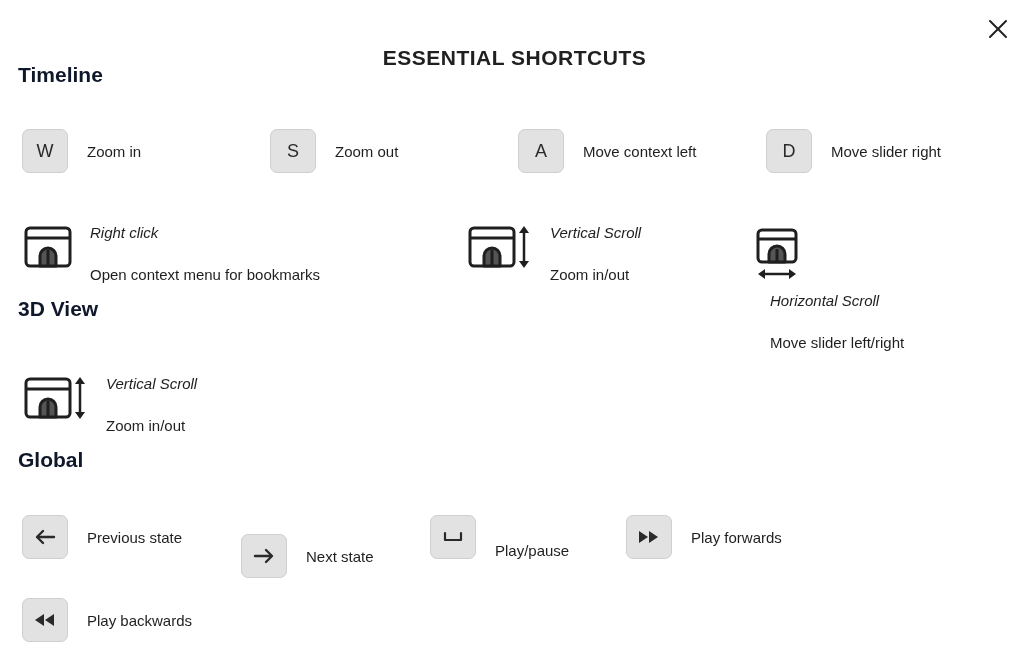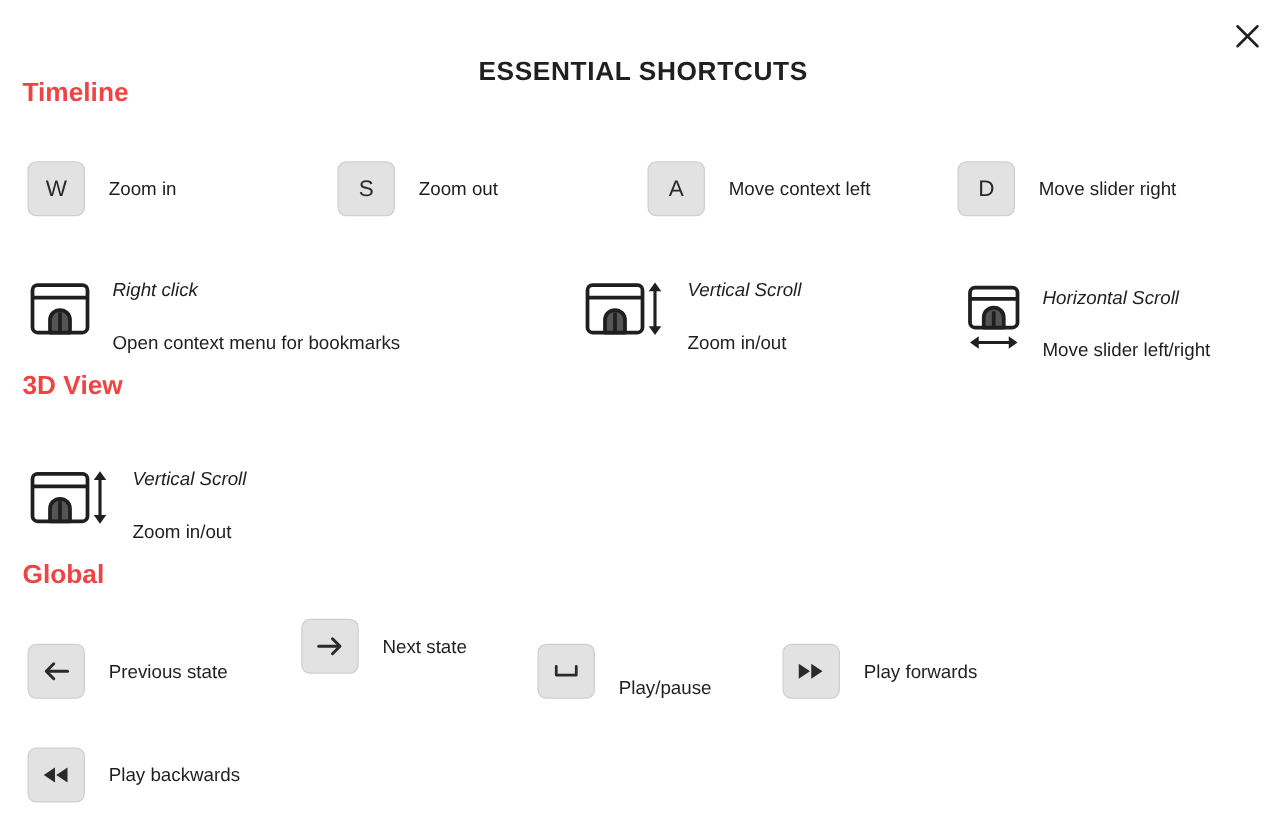--- a/index.html
+++ b/index.html
@@ -46,21 +46,21 @@
     display: flex;
     align-items: center;
     justify-content: center;
     cursor: pointer;
   }
   .close-btn svg { display: block; }
 
   .section-title {
     font-size: 21px;
     font-weight: bold;
-    color: #ef4444;
+    color: #0f172a;
     margin: 0;
     padding: 0 0 0 18px;
   }
   #sec-timeline { position: absolute; top: 63px; left: 0; }
   #sec-3dview   { position: absolute; top: 297px; left: 0; text-align: right; }
   #sec-global   { position: absolute; top: 448px; left: 0; }
   .item {
     position: absolute;
     display: flex;
     align-items: center;
@@ -174,21 +174,21 @@
         <path d="M58 6 l-5 7 h10 z" fill="#1f1f1f"></path>
         <path d="M58 48 l-5 -7 h10 z" fill="#1f1f1f"></path>
       </svg>
     </div>
     <div class="mouse-text">
       <div class="act">Vertical Scroll</div>
       <div class="desc">Zoom in/out</div>
     </div>
   </div>
 
-  <div class="mouse-item" style="top:226px; left:772px;">
+  <div class="mouse-item" style="top:226px; left:754px;flex-direction:column;">
     <div class="mouse-icon">
       <svg width="46" height="62" viewBox="0 0 46 62">
         <rect x="4" y="4" width="38" height="32" rx="4" fill="none" stroke="#1f1f1f" stroke-width="3"></rect>
         <line x1="4" y1="13" x2="42" y2="13" stroke="#1f1f1f" stroke-width="3"></line>
         <path d="M15 36 v-8 a8 8 0 0 1 16 0 v8 z" fill="#555" stroke="#1f1f1f" stroke-width="3" stroke-linejoin="round"></path>
         <line x1="23" y1="36" x2="23" y2="23" stroke="#1f1f1f" stroke-width="3"></line>
         <line x1="8" y1="48" x2="38" y2="48" stroke="#1f1f1f" stroke-width="2.5"></line>
         <path d="M4 48 l7 -5 v10 z" fill="#1f1f1f"></path>
         <path d="M42 48 l-7 -5 v10 z" fill="#1f1f1f"></path>
       </svg>
@@ -224,21 +224,21 @@
   <div class="item" style="top:515px; left:22px;">
     <div class="keycap">
       <svg width="24" height="20" viewBox="0 0 24 20">
         <line x1="21" y1="10" x2="5" y2="10" stroke="#2a2a2a" stroke-width="2.4" stroke-linecap="round"></line>
         <path d="M10 4 L4 10 L10 16" fill="none" stroke="#2a2a2a" stroke-width="2.4" stroke-linecap="round" stroke-linejoin="round"></path>
       </svg>
     </div>
     <div class="label">Previous state</div>
   </div>
 
-  <div class="item" style="top:495px; left:241px;">
+  <div class="item" style="top:534px; left:241px;">
     <div class="keycap">
       <svg width="24" height="20" viewBox="0 0 24 20">
         <line x1="3" y1="10" x2="19" y2="10" stroke="#2a2a2a" stroke-width="2.4" stroke-linecap="round"></line>
         <path d="M14 4 L20 10 L14 16" fill="none" stroke="#2a2a2a" stroke-width="2.4" stroke-linecap="round" stroke-linejoin="round"></path>
       </svg>
     </div>
     <div class="label">Next state</div>
   </div>
 
   <div class="item" style="top:515px; left:430px;align-items:flex-end;">

